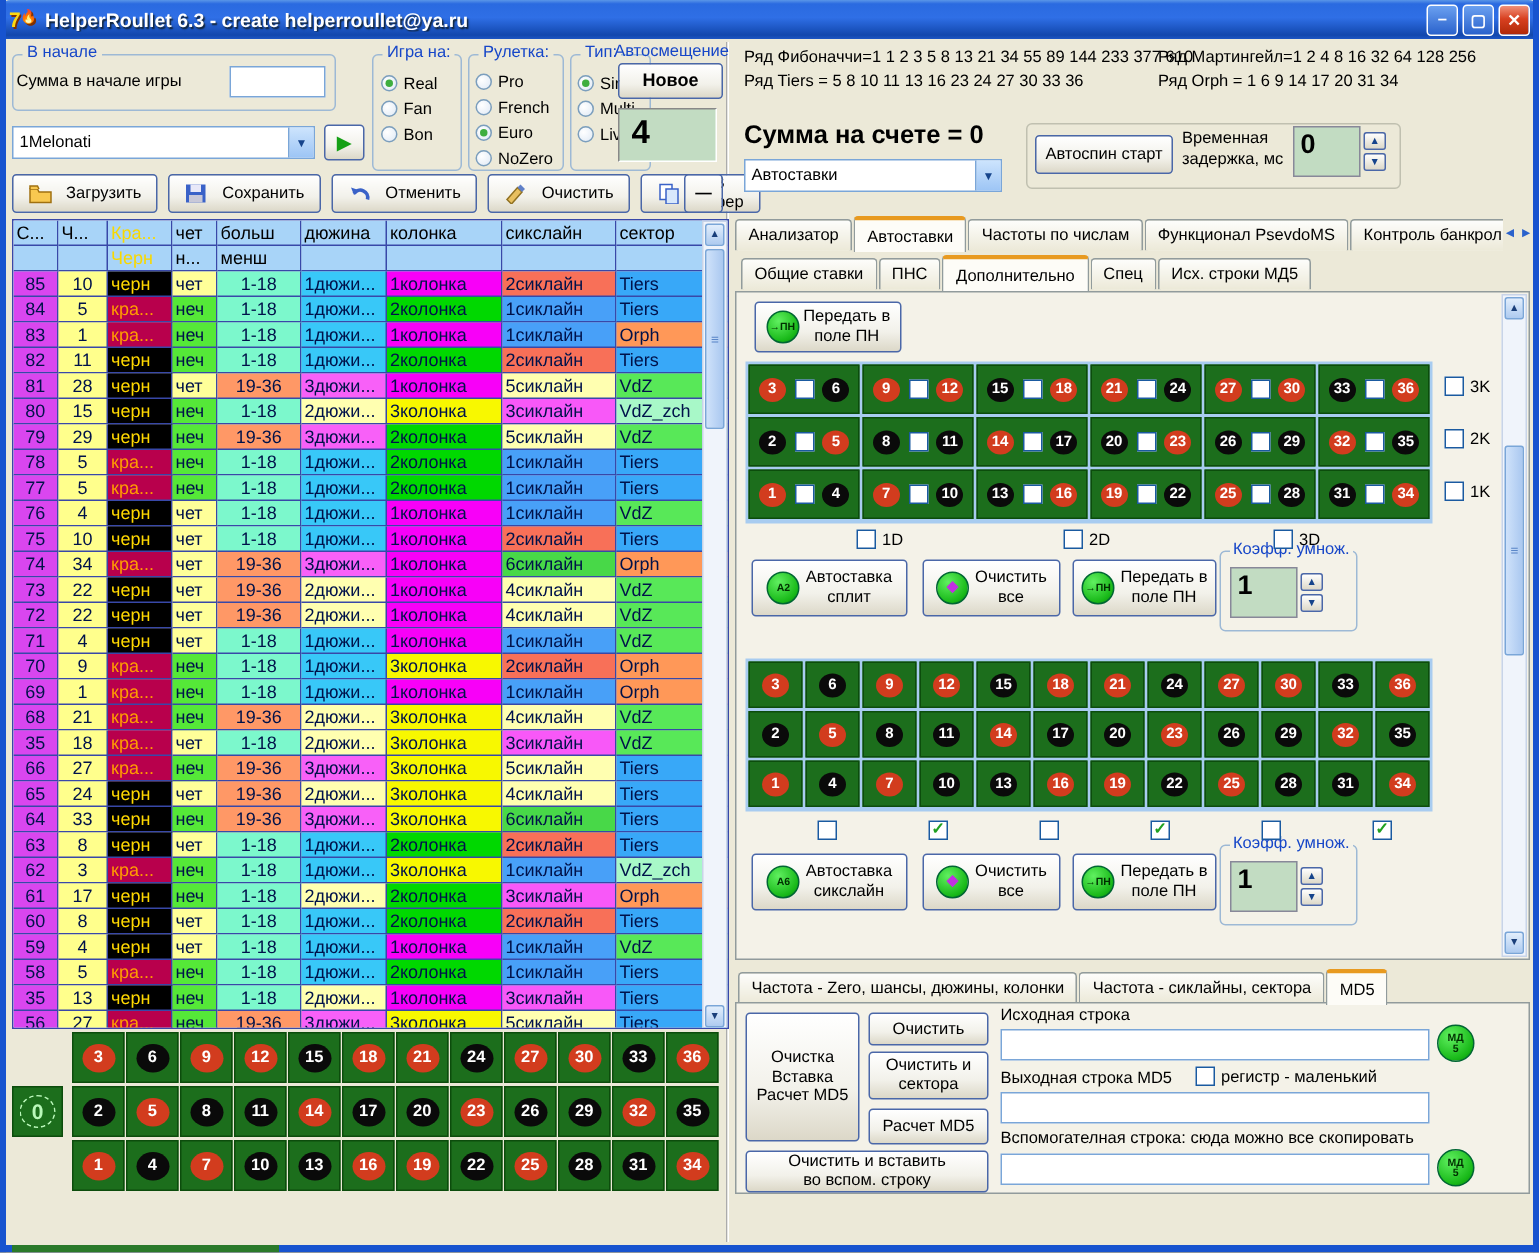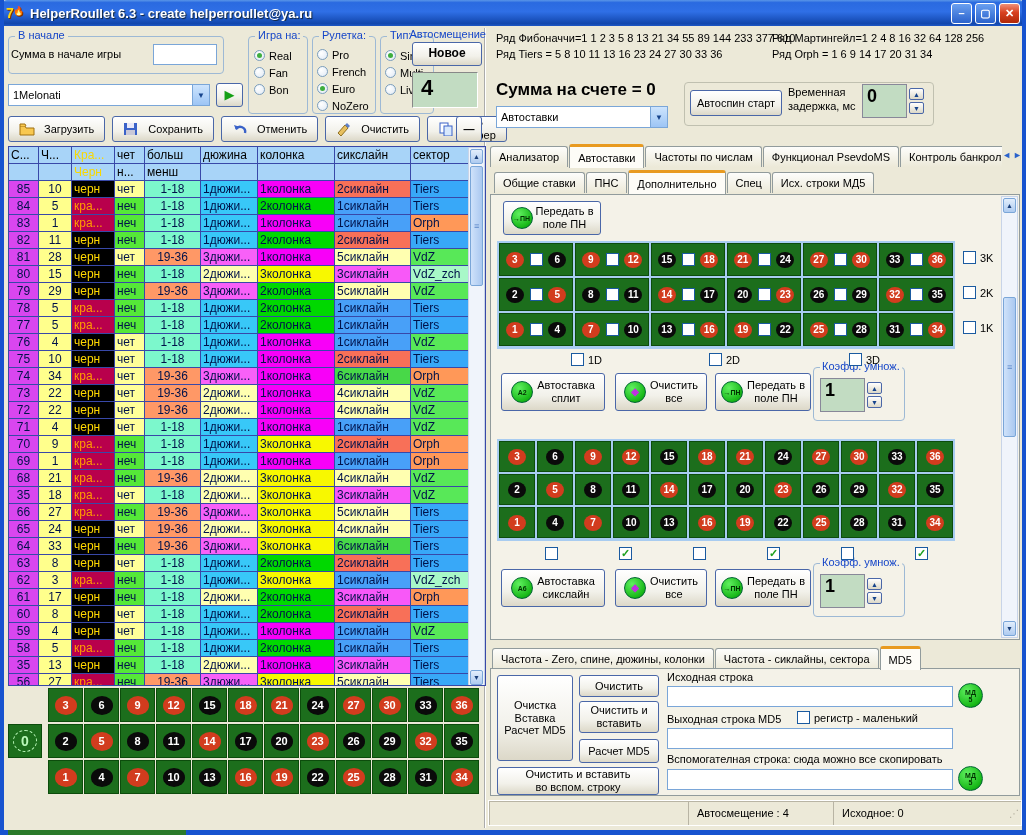--- a/index.html
+++ b/index.html
@@ -1034,31 +1034,31 @@
           </div>
           <div class="cbrow" style="left: 350px; top: 352px;">
             <span class="cb"></span>
           </div>
           <div class="cbrow" style="left: 424px; top: 352px;">
             <span class="cb">✓</span>
           </div>
         </div>
 
       <div class="tabs" id="bottom-tabs" style="left:4px;top:618px;width:528px;">
-          <div class="tab">Частота - Zero, спине, дюжины, колонки</div>
+          <div class="tab">Частота - Zero, шансы, дюжины, колонки</div>
           <div class="tab">Частота - сиклайны, сектора</div>
           <div class="tab active">MD5</div>
         </div>
       <div style="position:absolute;left:2px;top:640px;width:530px;height:128px;border:1px solid #919b9c;background:#f4f2e8;">
         <div class="xpbtn" style="position:absolute;left:6px;top:6px;width:76px;height:86px;">Очистка
 Вставка
 Расчет MD5</div>
         <div class="xpbtn" style="position:absolute;left:88px;top:6px;width:80px;height:22px;">Очистить</div>
         <div class="xpbtn" style="position:absolute;left:88px;top:32px;width:80px;height:32px;">Очистить и
-вставить</div>
+сектора</div>
         <div class="xpbtn" style="position:absolute;left:88px;top:70px;width:80px;height:24px;">Расчет MD5</div>
         <div class="xpbtn" style="position:absolute;left:6px;top:98px;width:162px;height:28px;">Очистить и  вставить
 во вспом. строку</div>
 
         <span style="position:absolute;left:176px;top:2px;font-size:11px;">Исходная строка</span>
         <input class="field" style="position: absolute; left: 176px; top: 17px; width: 286px; height: 21px;" value="">
         <span class="gicon" style="position:absolute;left:467px;top:14px;width:25px;height:25px;white-space:pre-line;text-align:center;">МД
 5</span>
 
         <span style="position:absolute;left:176px;top:44px;font-size:11px;">Выходная строка MD5</span>
@@ -1067,24 +1067,18 @@
           <span>регистр  - маленький</span>
         </span>
         <input class="field" style="position: absolute; left: 176px; top: 59px; width: 286px; height: 21px;" value="">
 
         <span style="position:absolute;left:176px;top:84px;font-size:11px;">Вспомогателная строка: сюда можно все скопировать</span>
         <input class="field" style="position: absolute; left: 176px; top: 100px; width: 286px; height: 21px;" value="">
         <span class="gicon" style="position:absolute;left:467px;top:97px;width:25px;height:25px;white-space:pre-line;text-align:center;">МД
 5</span>
       </div>
 
-      <div class="statusbar" style="left:0;top:772px;width:534px;padding:0;">
-        <div style="width:200px;height:100%;border-right:1px solid #b8b4a4;"></div>
-        <div style="width:145px;height:100%;border-right:1px solid #b8b4a4;display:flex;align-items:center;padding:0 8px;">Автосмещение : 4</div>
-        <div style="flex:1;height:100%;display:flex;align-items:center;padding:0 8px;">Исходное: 0</div>
-        <div style="color:#b0ac9c;font-size:10px;padding-right:2px;">⋰</div>
-      </div>
     </div>
   </div>
   <div class="bottomstrip">
       <div class="green"></div>
     </div>
 </div>
 
 </body></html>

